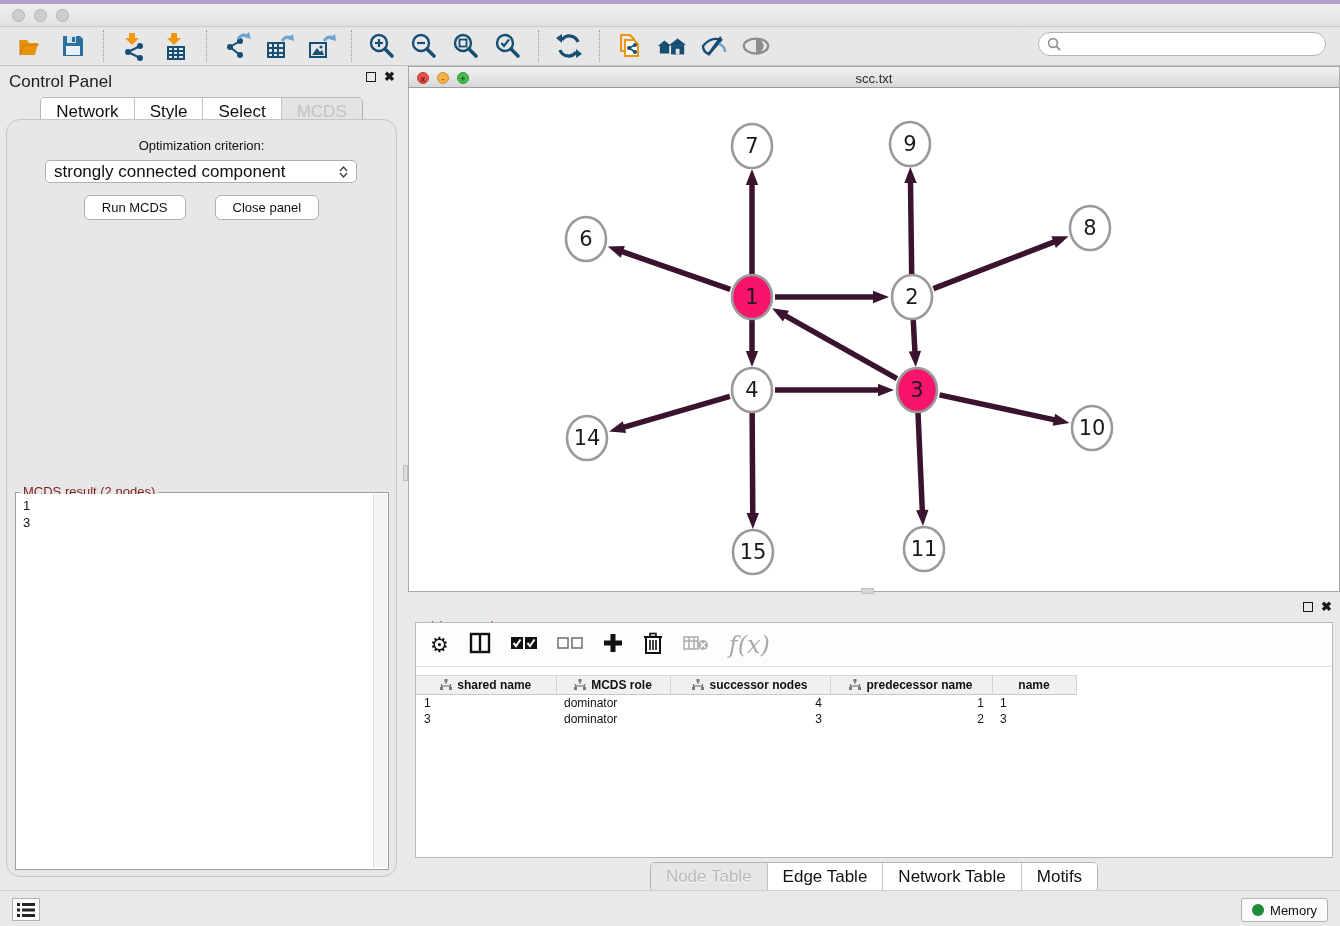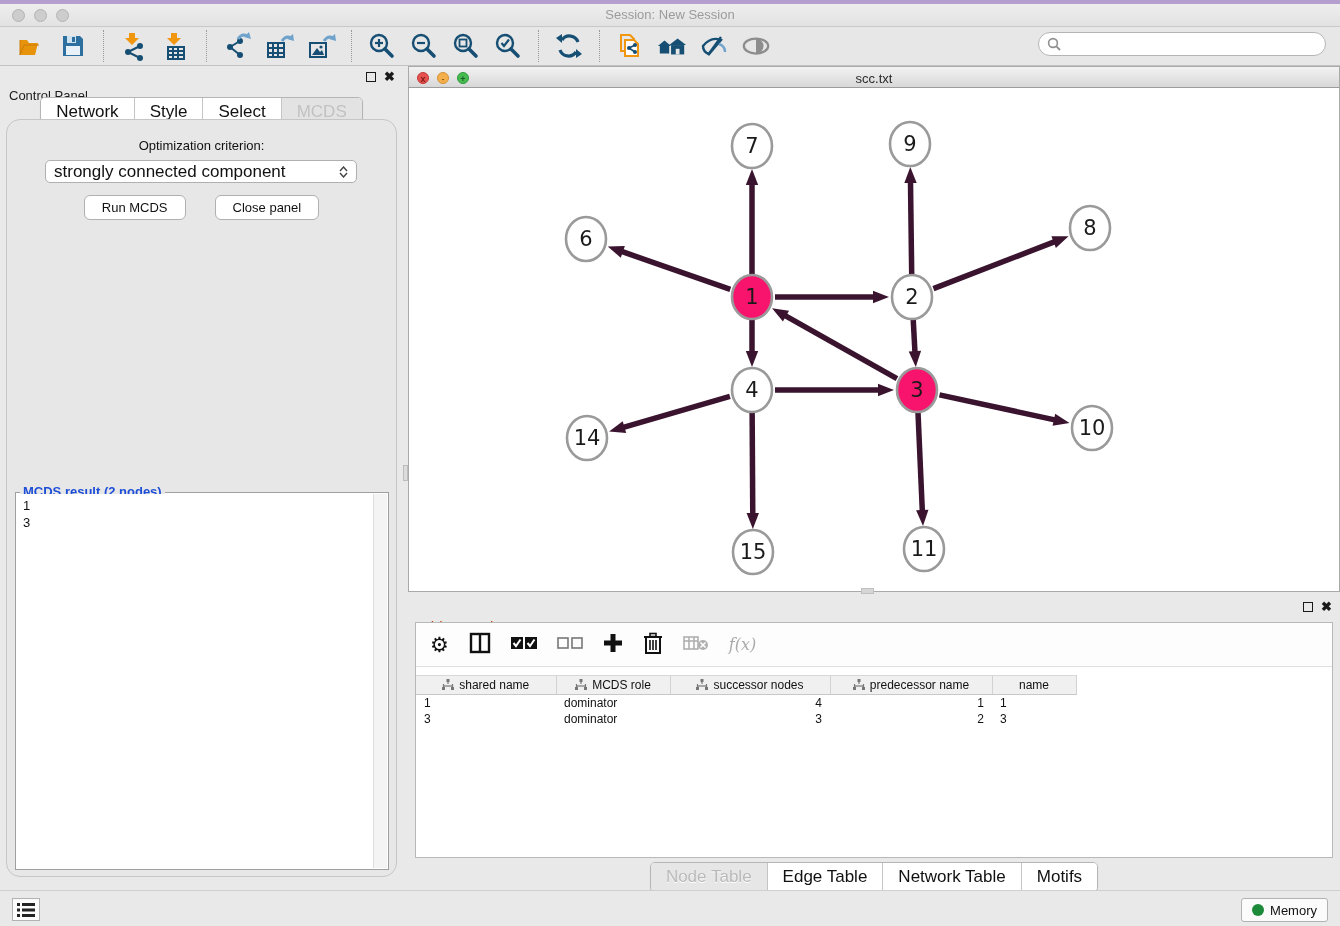--- a/index.html
+++ b/index.html
@@ -20,21 +20,21 @@
   .tb-sep { width:1px; height:32px; border-left:1px dotted #9a9a9a; margin:0 9px; }
   .ticon { width:30px; height:30px; margin:0 6px; display:flex; align-items:center; justify-content:center; }
   .ticon svg { display:block; }
   .searchbox { position:absolute; right:14px; top:5px; width:288px; height:24px; background:#fff;
     border:1px solid #b5b5b5; border-radius:12px; display:flex; align-items:center; padding-left:8px; }
   .searchbox input { border:none; outline:none; flex:1; height:18px; font-size:13px; background:transparent; }
 
   
   .control-panel { position:absolute; left:0; top:66px; width:403px; height:824px; background:#e9e9e9; }
   .cp-header { position:absolute; left:0; top:0; width:100%; height:28px; }
-  .cp-title { position:absolute; left:9px; top:22px; font-size:13px; color:#1c1c1c; }
+  .cp-title { position:absolute; left:9px; top:6px; font-size:17px; color:#1c1c1c; }
   .panel-btns { position:absolute; right:8px; top:6px; display:flex; gap:8px; align-items:center; }
   .float-btn { width:10px; height:10px; border:1.6px solid #1a1a1a; display:inline-block; }
   .close-btn { font-size:13px; font-weight:bold; color:#1a1a1a; line-height:10px; }
   .cp-tabs { position:absolute; left:0; top:31px; width:100%; display:flex; justify-content:center; }
   .tabgroup { display:flex; border:1px solid #b5b5b5; border-radius:5px; overflow:hidden;
     background:#fff; box-shadow:0 1px 1px rgba(0,0,0,.12); }
   .tabgroup .tab { padding:4px 15px; font-size:17px; color:#111; background:#fff;
     border-right:1px solid #c4c4c4; cursor:default; }
   .tabgroup .tab:last-child { border-right:none; }
   .tabgroup .tab.disabled-active { background:#e3e3e3; color:#c2c2c2; }
@@ -44,21 +44,21 @@
   .dropdown { position:absolute; left:38px; top:40px; width:312px; height:23px; background:#fff;
     border:1px solid #b0b0b0; border-radius:5px; display:flex; align-items:center; padding:0 8px; }
   .dropdown .dd-text { flex:1; font-size:17px; color:#111; }
   .dd-arrows { display:flex; flex-direction:column; align-items:center; line-height:6px; color:#444; font-size:8px; }
   .cp-buttons { position:absolute; left:0; top:75px; width:100%; display:flex; justify-content:center; gap:29px; }
   .mac-btn { background:#fff; border:1px solid #b0b0b0; border-radius:6px; padding:4px 17px;
     font-size:13px; color:#111; font-family:"Liberation Sans",sans-serif; }
   .result-fieldset { position:absolute; left:8px; top:372px; width:374px; height:378px;
     border:1px solid #9f9f9f; background:#fff; }
   .result-legend { position:absolute; left:4px; top:-9px; background:#e7e7e7; padding:0 3px;
-    font-size:13px; color:#1d4ed8;font-weight:bold; }
+    font-size:13px; color:#7f1d1d; }
   .result-area { position:absolute; left:1px; top:1px; right:15px; bottom:1px; background:#fff;
     padding:3px 6px; font-size:13px; color:#111; line-height:17px; }
   .result-scroll { position:absolute; right:1px; top:1px; width:14px; bottom:1px;
     background:#f4f4f4; border-left:1px solid #ddd; }
 
   
   .vsplit { position:absolute; left:403px; top:66px; width:5px; height:824px; background:#e9e9e9; }
   .vsplit .handle { position:absolute; left:0; top:399px; width:5px; height:16px;
     background:#dcdcdc; border:1px solid #bdbdbd; }
   .hsplit-handle { position:absolute; left:861px; top:588px; width:13px; height:6px;
@@ -79,25 +79,25 @@
 
   
   .table-panel { position:absolute; left:408px; top:596px; width:932px; height:294px; }
   .tp-header { position:absolute; left:0; top:0; width:100%; height:26px; }
   .tp-title { position:absolute; left:7px; top:22px; font-size:15px; color:#c2410c; }
   .tp-body { position:absolute; left:7px; top:26px; width:918px; height:236px; background:#fff;
     border:1px solid #b8b8b8; }
   .tp-toolbar { position:absolute; left:0; top:0; width:100%; height:44px; background:#fdfdfd;
     border-bottom:1px solid #e0e0e0; display:flex; align-items:center; padding-left:14px; gap:20px; }
   .tp-toolbar .gear { font-size:21px; color:#111; }
-  .fx { font-family:"DejaVu Serif", serif; font-style:italic; font-size:16px; color:#aaa; }
+  .fx { font-family:"DejaVu Serif", serif; font-style:italic; font-size:24px; color:#aaa; }
   .grid-table { position:absolute; left:0; top:52px; }
   .grid-table table { border-collapse:collapse; font-size:12px; }
   .grid-table th { background:#f0f0f0; border-right:1px solid #d2d2d2; border-top:1px solid #d8d8d8;
-    border-bottom:1px solid #c8c8c8; font-weight:normal; color:#111; height:19px; padding:0 4px;margin-top:6px; }
+    border-bottom:1px solid #c8c8c8; font-weight:bold; color:#111; height:19px; padding:0 4px;margin-top:6px; }
   .grid-table th .th-inner { display:flex; align-items:center; justify-content:center; gap:5px; }
   .grid-table td { height:16px; padding:0 8px; color:#111; }
   .num { text-align:right; }
   .tp-tabs { position:absolute; left:0; top:266px; width:100%; display:flex; justify-content:center; }
   .tp-tabs .tab.active-table { background:#e6e6e6; color:#b9b9b9; text-shadow:0 1px 0 #fff; }
 
   
   .statusbar { position:absolute; left:0; top:890px; width:1340px; height:36px; background:#e9e9e9;
     border-top:1px solid #cfcfcf; }
   .list-btn { position:absolute; left:12px; top:7px; width:28px; height:23px; background:#fbfbfb;
@@ -110,21 +110,20 @@
 </head>
 <body>
 
 <div class="app">
 
   <div class="titlebar">
     <div class="purple-strip"></div>
     <span class="tl-dot" style="left:12px"></span>
     <span class="tl-dot" style="left:34px"></span>
     <span class="tl-dot" style="left:56px"></span>
-    <div class="title-text">Session: New Session</div>
   </div>
 
   <div class="toolbar">
     <span class="ticon">
       <svg width="28" height="28" viewBox="0 0 28 28">
           <path d="M3 8 h7 l2 3 h9 l-3 12 H3 Z" fill="#e8930c"></path>
           <path d="M3 8 v15 l4-10 h15" fill="none" stroke="#c97b06" stroke-width="1"></path>
         </svg>
     </span>
     <span class="ticon">

